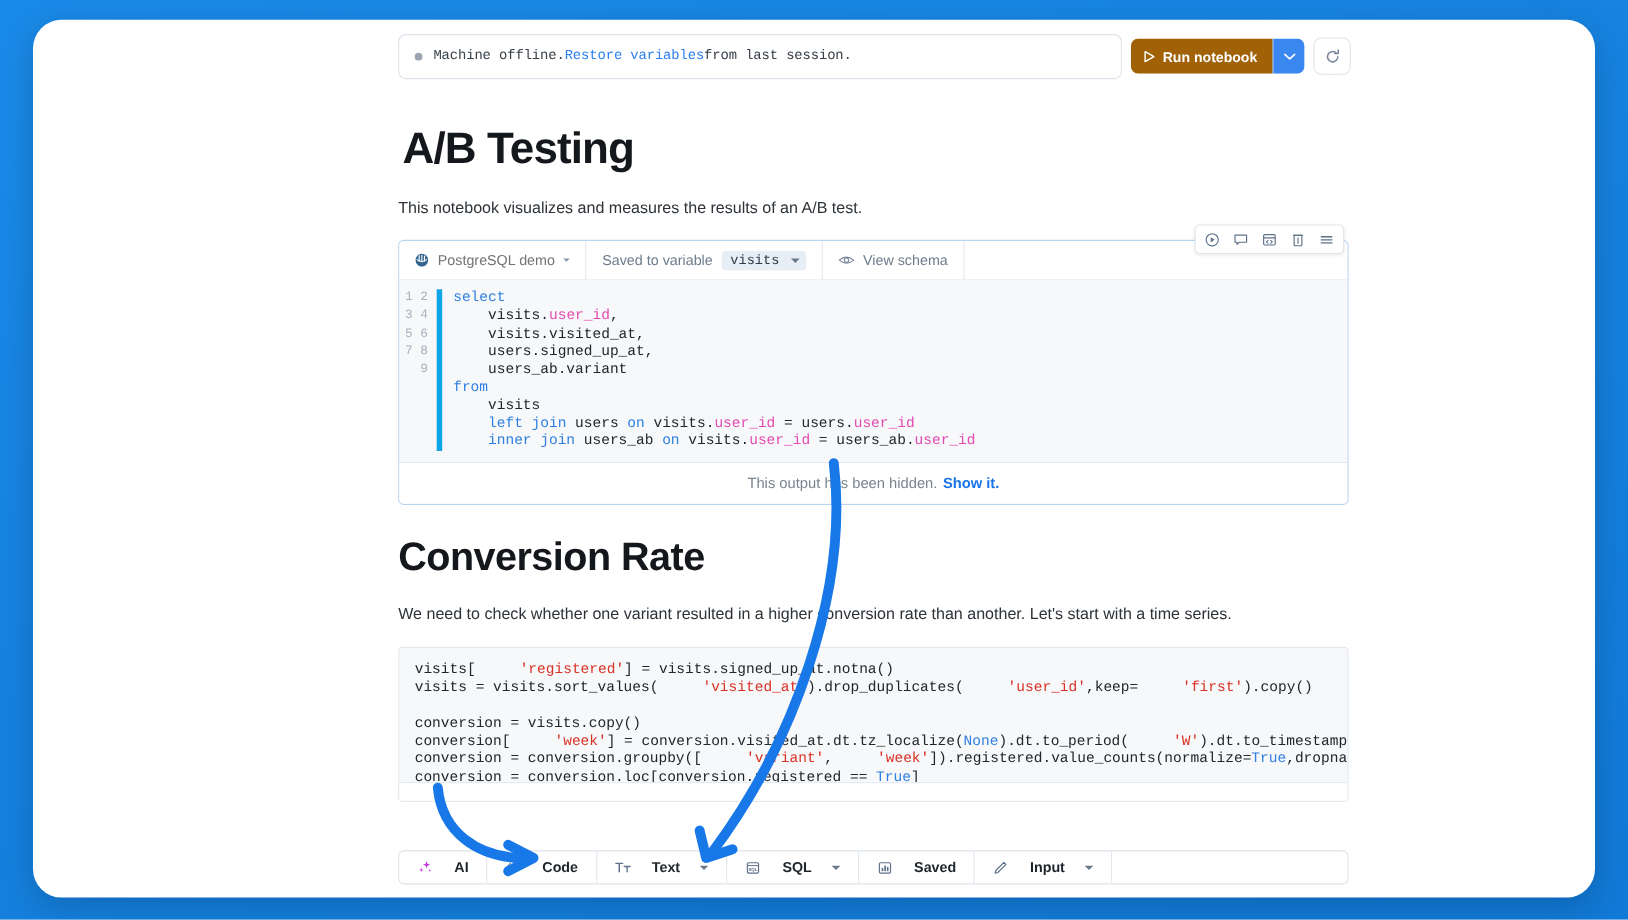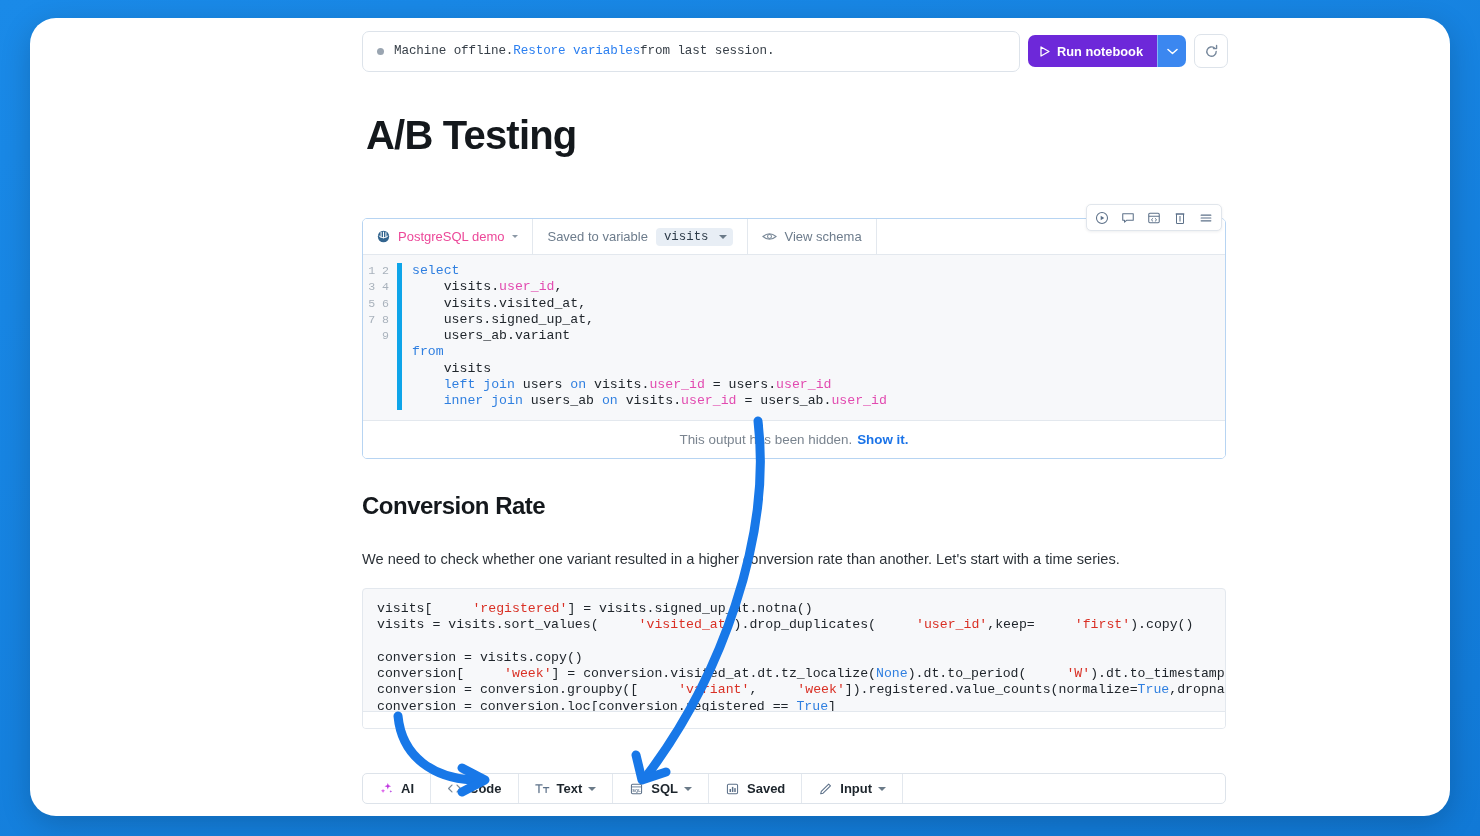--- a/index.html
+++ b/index.html
@@ -70,21 +70,21 @@
     text-align: right;
   }
   .run-group {
     display: flex;
     height: 32px;
     border-radius: 7px;
     overflow: hidden;
     flex: none;
   }
   .run-btn {
-    background: #6d28d9;
+    background: #a16207;
     color: #fff;
     font-size: 12.8px;
     font-weight: 600;
     display: flex;
     align-items: center;
     gap: 7px;
     padding: 0 14px 0 12px;
     border: none;
     cursor: pointer;
     font-family: "Liberation Sans", sans-serif;
@@ -126,21 +126,21 @@
     color: #14181c;
     line-height: 46px;
   }
   p.para {
     font-size: 14.6px;
     color: #2d3339;
     margin: 0;
     line-height: 22px;
   }
   h2.subtitle {
-    font-size: 24px;
+    font-size: 36px;
     font-weight: 700;
     margin: 0;
     letter-spacing: -0.5px;
     color: #14181c;
     line-height: 34px;
   }
 
   
   .sql-cell {
     position: absolute;
@@ -160,21 +160,21 @@
     border-bottom: 1px solid #e3e8ee;
     background: #fff;
   }
   .sql-head-seg {
     display: flex;
     align-items: center;
     padding: 0 14px;
     gap: 8px;
     border-right: 1px solid #e3e8ee;
     font-size: 13px;
-    color: #ec4899;
+    color: #737373;
     cursor: pointer;
     white-space: nowrap;
   }
   .sql-head-seg.muted { color: #6d7c8c; }
   .var-chip {
     background: #e8eef5;
     border-radius: 4px;
     padding: 2px 6px 2px 8px;
     display: flex;
     align-items: center;
@@ -307,21 +307,21 @@
     border: 1px solid #dde3ea;
     border-radius: 5px;
     background: #fff;
     box-sizing: border-box;
     display: flex;
     overflow: hidden;
   }
   .add-btn {
     display: flex;
     align-items: center;
-    gap: 7px;
+    gap: 19px;
     padding: 0 16px;
     border-right: 1px solid #e3e8ee;
     font-size: 13px;
     font-weight: 600;
     color: #1d252c;
     cursor: pointer;
     white-space: nowrap;
   }
   .add-btn .caret-sm { margin-left: -1px; }
   .add-spacer { flex: 1; }
@@ -372,20 +372,23 @@
           <svg class="icon" width="15" height="15" viewBox="0 0 16 16">
             <path d="M13 8 A5 5 0 1 1 11.2 4.2" fill="none" stroke="#77889c" stroke-width="1.5" stroke-linecap="round"></path>
             <path d="M13.4 1.6 L13.4 4.9 L10.1 4.9" fill="none" stroke="#77889c" stroke-width="1.5" stroke-linecap="round" stroke-linejoin="round"></path>
           </svg>
         </span>
       </div>
     </div>
 
     <div class="doc" style="top:90px;">
       <h1 class="title">A/B Testing</h1>
+    </div>
+    <div class="doc" style="top:161px;">
+      <p class="para">This notebook visualizes and measures the results of an A/B test.</p>
     </div>
 
     <div class="sql-cell">
 
       <div class="sql-head">
         <div class="sql-head-seg">
           <span>
             <svg class="icon" width="13" height="13" viewBox="0 0 14 14">
               <ellipse cx="7" cy="7" rx="6.1" ry="6.3" fill="#33658f"></ellipse>
               <path d="M4.4 2.2 L4.4 8.4 M7 1.9 L7 9 M9.6 2.4 L9.6 8.2" stroke="#fff" stroke-width="1.1"></path>

